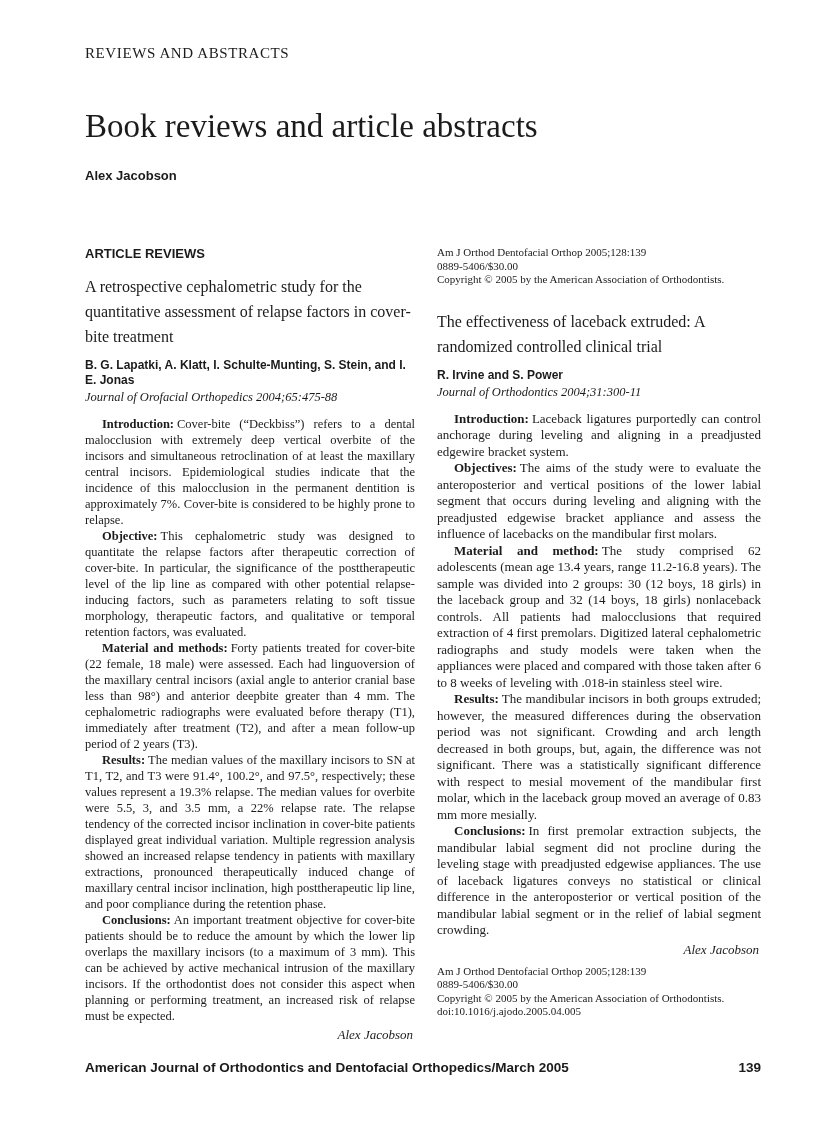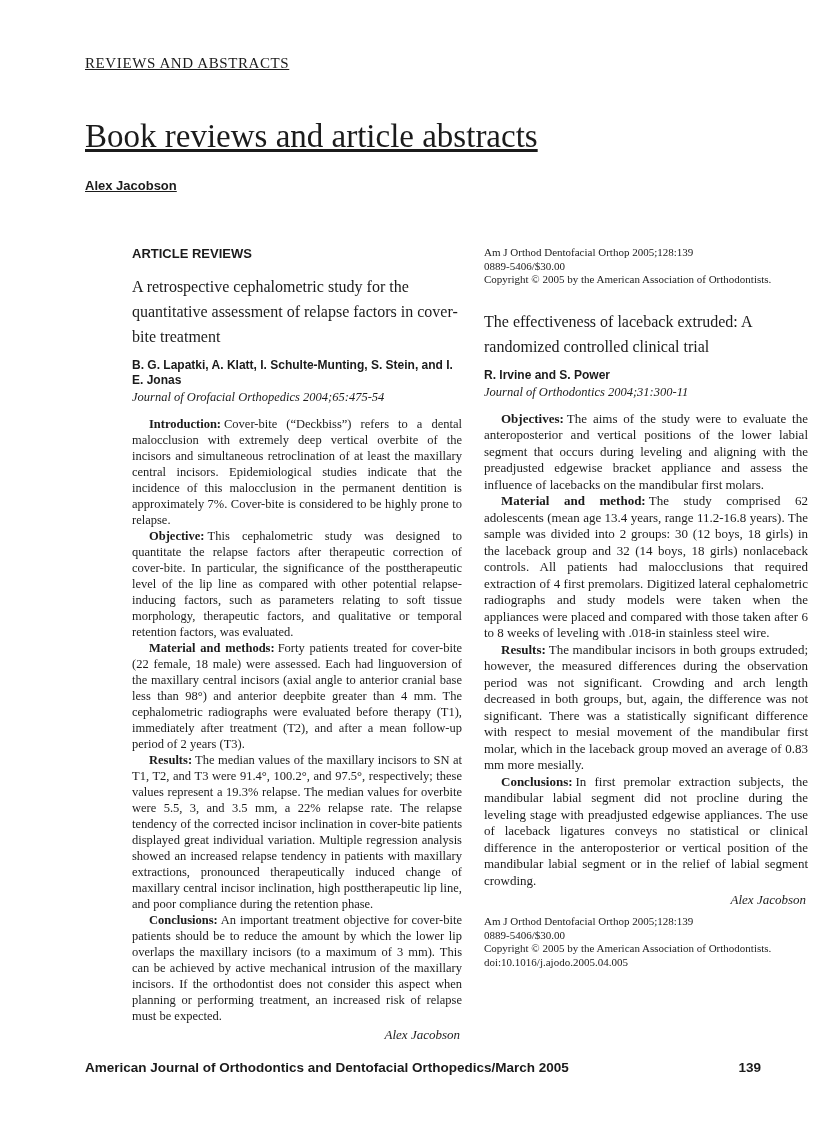--- a/index.html
+++ b/index.html
@@ -7,21 +7,21 @@
     width: 838px; height: 1122px;
     background: #ffffff;
     font-family: "Liberation Serif", serif;
     color: #1b1b1b;
     position: relative;
     overflow: hidden;
   }
   .page { position: absolute; inset: 0; }
 
   
-  .header { position: absolute; left: 85px; top: 55px; width: 676px; text-decoration: underline; }
+  .header { position: absolute; left: 85px; top: 45px; width: 676px; }
   .kicker {
     font-size: 15px; letter-spacing: 0.6px;
     font-family: "Liberation Serif", serif;
   }
   .page-title {
     margin: 46px 0 0 0;
     font-weight: 400;
     font-size: 33px;
     line-height: 1.1;
     font-family: "Liberation Serif", serif;
@@ -32,21 +32,21 @@
     font-weight: bold; font-size: 13px;
   }
   .author-location {
     margin-top: 3px;
     font-style: italic; font-size: 13px;
   }
 
   
   .columns {
     position: absolute; left: 85px; top: 246px; width: 676px;
-    display: flex; gap: 22px; margin-left: 47px;
+    display: flex; gap: 22px;
   }
   .col { box-sizing: border-box; }
   .col-left  { width: 330px; }
   .col-right { width: 324px; }
 
   .section-heading {
     margin: 0 0 13px 0;
     font-family: "Liberation Sans", sans-serif;
     font-weight: bold; font-size: 13px;
   }
@@ -111,21 +111,21 @@
   </div>
 
   <div class="columns">
 
     <div class="col col-left">
       <h2 class="section-heading">ARTICLE REVIEWS</h2>
 
       <div class="article-block">
         <h3 class="article-title">A retrospective cephalometric study for the quantitative assessment of relapse factors in cover-bite treatment</h3>
         <div class="article-authors">B. G. Lapatki, A. Klatt, I. Schulte-Munting, S. Stein, and I. E. Jonas</div>
-        <div class="article-source">Journal of Orofacial Orthopedics 2004;65:475-54</div>
+        <div class="article-source">Journal of Orofacial Orthopedics 2004;65:475-88</div>
 
         <p class="para"><span class="plabel">Introduction:</span><span>Cover-bite (“Deckbiss”) refers to a dental malocclusion with extremely deep vertical overbite of the incisors and simultaneous retroclination of at least the maxillary central incisors. Epidemiological studies indicate that the incidence of this malocclusion in the permanent dentition is approximately 7%. Cover-bite is considered to be highly prone to relapse.</span></p>
         <p class="para"><span class="plabel">Objective:</span><span>This cephalometric study was designed to quantitate the relapse factors after therapeutic correction of cover-bite. In particular, the significance of the posttherapeutic level of the lip line as compared with other potential relapse-inducing factors, such as parameters relating to soft tissue morphology, therapeutic factors, and qualitative or temporal retention factors, was evaluated.</span></p>
         <p class="para"><span class="plabel">Material and methods:</span><span>Forty patients treated for cover-bite (22 female, 18 male) were assessed. Each had linguoversion of the maxillary central incisors (axial angle to anterior cranial base less than 98°) and anterior deepbite greater than 4 mm. The cephalometric radiographs were evaluated before therapy (T1), immediately after treatment (T2), and after a mean follow-up period of 2 years (T3).</span></p>
         <p class="para"><span class="plabel">Results:</span><span>The median values of the maxillary incisors to SN at T1, T2, and T3 were 91.4°, 100.2°, and 97.5°, respectively; these values represent a 19.3% relapse. The median values for overbite were 5.5, 3, and 3.5 mm, a 22% relapse rate. The relapse tendency of the corrected incisor inclination in cover-bite patients displayed great individual variation. Multiple regression analysis showed an increased relapse tendency in patients with maxillary extractions, pronounced therapeutically induced change of maxillary central incisor inclination, high posttherapeutic lip line, and poor compliance during the retention phase.</span></p>
         <p class="para"><span class="plabel">Conclusions:</span><span>An important treatment objective for cover-bite patients should be to reduce the amount by which the lower lip overlaps the maxillary incisors (to a maximum of 3 mm). This can be achieved by active mechanical intrusion of the maxillary incisors. If the orthodontist does not consider this aspect when planning or performing treatment, an increased risk of relapse must be expected.</span></p>
 
         <div class="signature">Alex Jacobson</div>
       </div>
     </div>
@@ -136,20 +136,21 @@
         <div>Am J Orthod Dentofacial Orthop 2005;128:139</div>
         <div>0889-5406/$30.00</div>
         <div>Copyright © 2005 by the American Association of Orthodontists.</div>
       </div>
 
       <div class="article-block">
         <h3 class="article-title">The effectiveness of laceback extruded: A randomized controlled clinical trial</h3>
         <div class="article-authors">R. Irvine and S. Power</div>
         <div class="article-source">Journal of Orthodontics 2004;31:300-11</div>
 
+        <p class="para"><span class="plabel">Introduction:</span><span>Laceback ligatures purportedly can control anchorage during leveling and aligning in a preadjusted edgewire bracket system.</span></p>
         <p class="para"><span class="plabel">Objectives:</span><span>The aims of the study were to evaluate the anteroposterior and vertical positions of the lower labial segment that occurs during leveling and aligning with the preadjusted edgewise bracket appliance and assess the influence of lacebacks on the mandibular first molars.</span></p>
         <p class="para"><span class="plabel">Material and method:</span><span>The study comprised 62 adolescents (mean age 13.4 years, range 11.2-16.8 years). The sample was divided into 2 groups: 30 (12 boys, 18 girls) in the laceback group and 32 (14 boys, 18 girls) nonlaceback controls. All patients had malocclusions that required extraction of 4 first premolars. Digitized lateral cephalometric radiographs and study models were taken when the appliances were placed and compared with those taken after 6 to 8 weeks of leveling with .018-in stainless steel wire.</span></p>
         <p class="para"><span class="plabel">Results:</span><span>The mandibular incisors in both groups extruded; however, the measured differences during the observation period was not significant. Crowding and arch length decreased in both groups, but, again, the difference was not significant. There was a statistically significant difference with respect to mesial movement of the mandibular first molar, which in the laceback group moved an average of 0.83 mm more mesially.</span></p>
         <p class="para"><span class="plabel">Conclusions:</span><span>In first premolar extraction subjects, the mandibular labial segment did not procline during the leveling stage with preadjusted edgewise appliances. The use of laceback ligatures conveys no statistical or clinical difference in the anteroposterior or vertical position of the mandibular labial segment or in the relief of labial segment crowding.</span></p>
 
         <div class="signature">Alex Jacobson</div>
       </div>
 
       <div class="citation citation-bottom">
         <div>Am J Orthod Dentofacial Orthop 2005;128:139</div>

